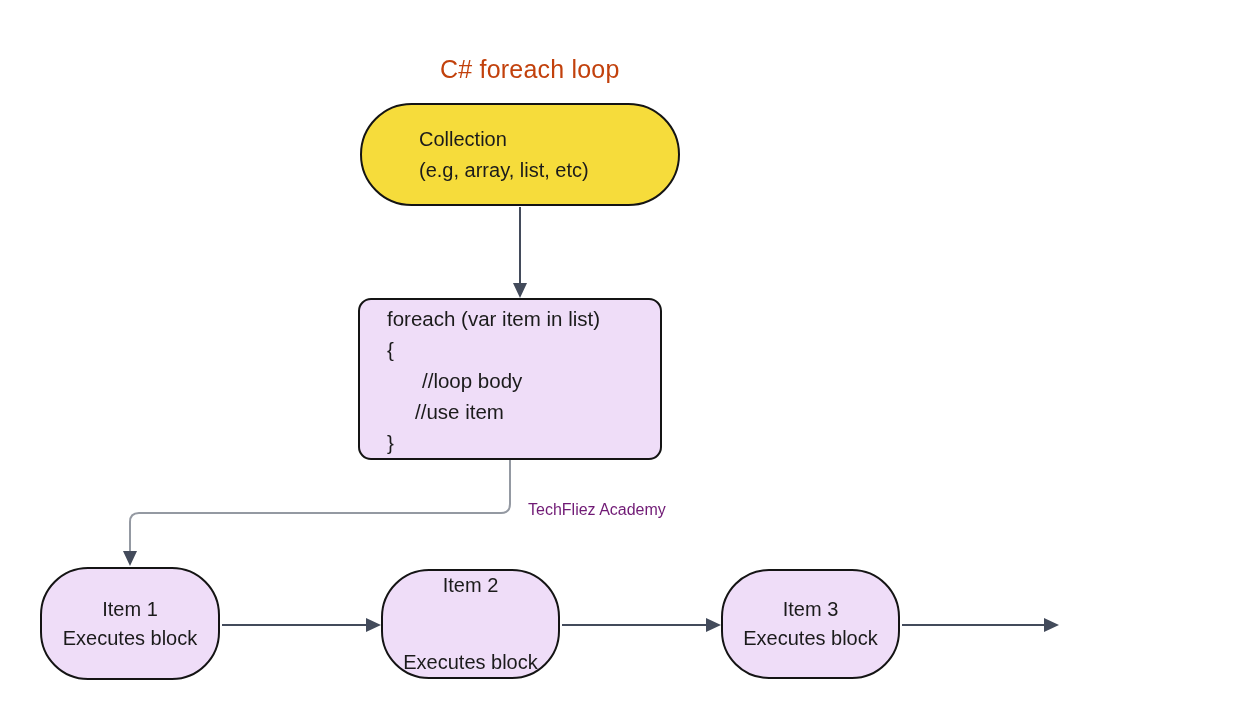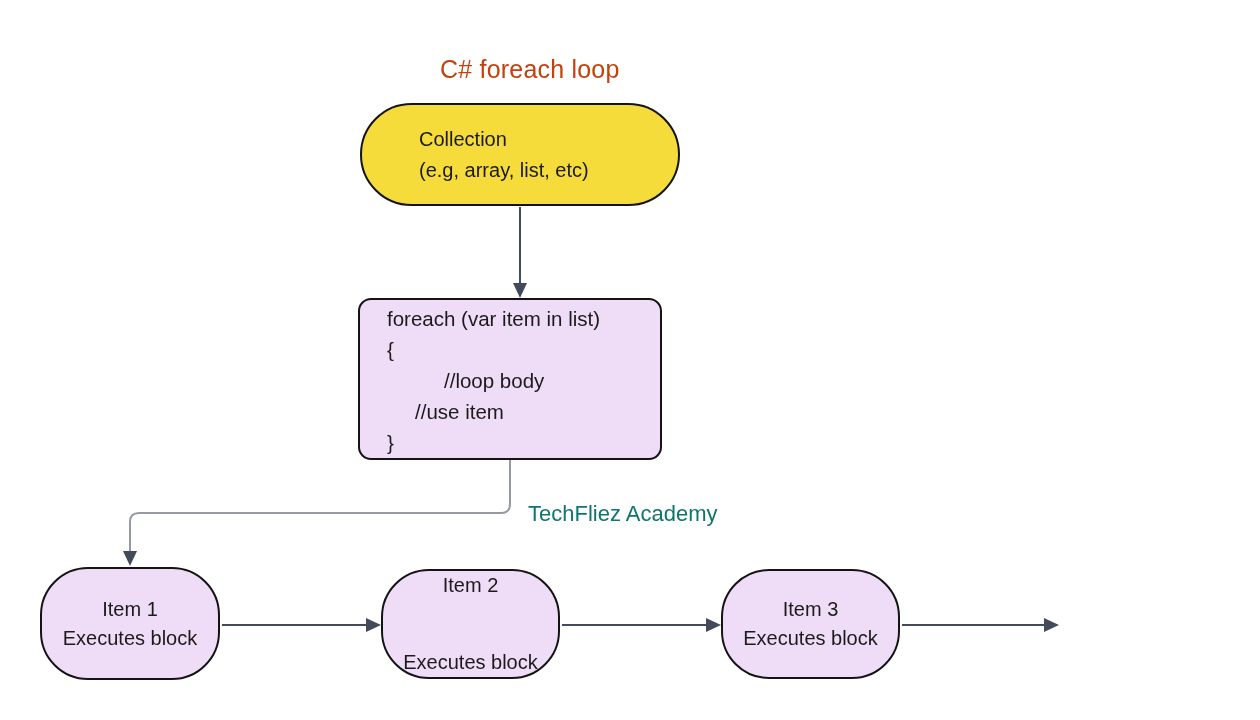--- a/index.html
+++ b/index.html
@@ -57,21 +57,21 @@
     width: 304px;
     height: 162px;
     background: #EFDDF8;
     border-radius: 13px;
     font-size: 20.5px;
     line-height: 31px;
     justify-content: flex-end;
     padding-top: 3px;
   }
   .code-line { padding-left: 27px; white-space: pre; }
-  .code-line.indent-a { padding-left: 84px; }
+  .code-line.indent-a { padding-left: 62px; }
   .code-line.indent-b { padding-left: 55px; }
   .pill {
     background: #EFDDF8;
     border-radius: 48px;
     text-align: center;
     font-size: 20px;
     line-height: 29px;
   }
   .item1 { left: 40px;   top: 567px; width: 180px; height: 113px; }
   .item2 { left: 381px;  top: 569px; width: 179px; height: 110px; justify-content: space-between; }
@@ -79,22 +79,22 @@
   .endpill {
     left: 1059px; top: 583px; width: 163px; height: 80px;
     border-radius: 40px;
     font-size: 19px;
     line-height: 26px;
   }
   .watermark {
     position: absolute;
     left: 528px;
     top: 501px;
-    font-size: 22px;
-    color: #0f766e;
+    font-size: 16px;
+    color: #701a75;
   }
 </style>
 </head>
 <body>
 
 <div id="canvas">
 
   <svg id="connectors" viewBox="0 0 1260 720" xmlns="http://www.w3.org/2000/svg">
 
     <g>

